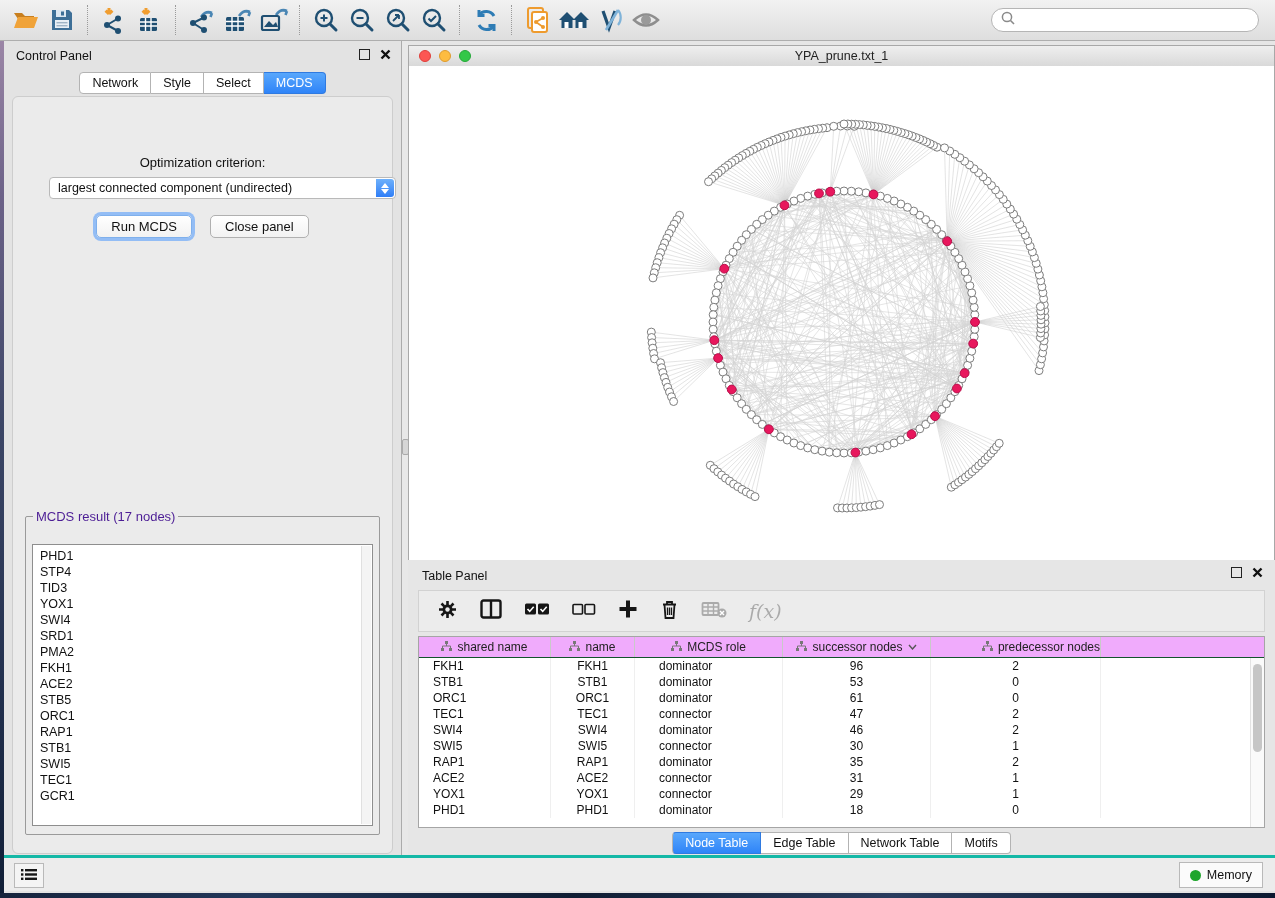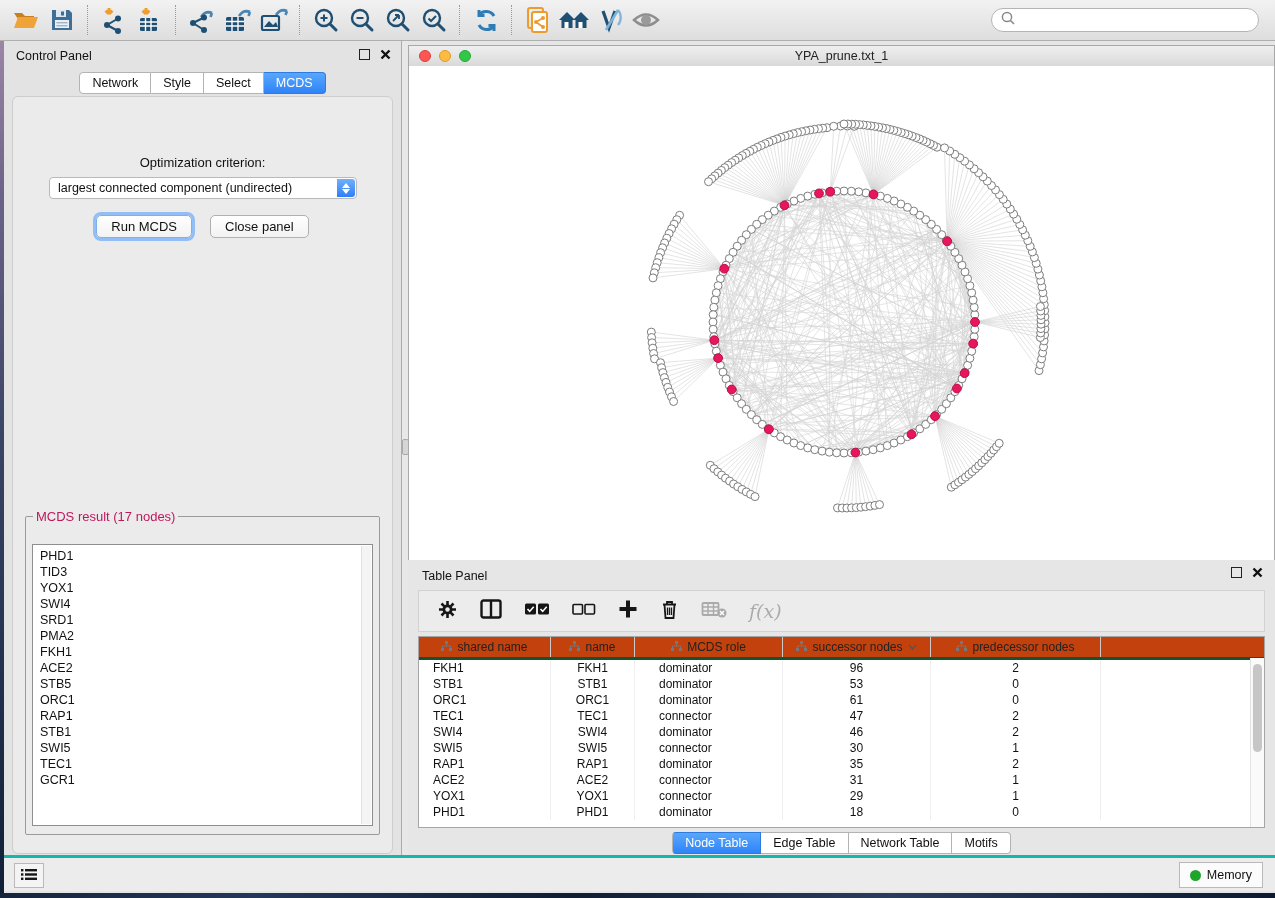--- a/index.html
+++ b/index.html
@@ -28,32 +28,32 @@
   .close-btn{font-size:13px;font-weight:700;color:#111;line-height:9px;}
   .cp-tabs{position:absolute;left:0;top:31px;width:100%;display:flex;justify-content:center;}
   .seg{display:inline-block;padding:3px 12px;background:#fff;border:1px solid #b3b3b3;border-left:none;
        font-size:12.5px;color:#111;white-space:nowrap;}
   .seg:first-child{border-left:1px solid #b3b3b3;border-radius:4px 0 0 4px;}
   .seg:last-child{border-radius:0 4px 4px 0;}
   .seg-active{background:linear-gradient(#58a7fc,#2f84f8);color:#fff;border-color:#2f7ae0;}
   .cp-box{position:absolute;left:8px;right:8px;top:55px;bottom:6px;background:#ebebeb;
     border:1px solid #cdcdcd;border-radius:6px;}
   .opt-label{position:absolute;left:0;width:100%;top:58px;text-align:center;font-size:13px;color:#111;}
-  .opt-select{position:absolute;left:36px;top:80px;width:308px;height:22px;background:#fff;border:1px solid #b9b9b9;
+  .opt-select{position:absolute;left:36px;top:80px;width:347px;height:22px;background:#fff;border:1px solid #b9b9b9;
     border-radius:4px;display:flex;align-items:center;font-size:12.5px;color:#111;box-sizing:border-box;padding-left:8px;}
   .opt-stepper{position:absolute;right:1px;top:1px;bottom:1px;width:18px;border-radius:0 3px 3px 0;
     background:linear-gradient(#6fb1fb,#2f7ef7);display:flex;flex-direction:column;align-items:center;justify-content:center;gap:1px;}
   .opt-stepper svg{display:block;}
   .cp-buttons{position:absolute;left:0;top:118px;width:100%;display:flex;justify-content:center;gap:18px;}
   .btn{background:linear-gradient(#ffffff,#f2f2f2);border:1px solid #b0b0b0;border-radius:5px;
     font-size:13px;color:#111;padding:3px 14px;}
   .btn-focus{box-shadow:0 0 0 3px rgba(100,165,250,.65);border-color:#7fb0ec;}
   .result-fieldset{position:absolute;left:12px;right:12px;top:412px;bottom:18px;border:1px solid #9a9a9a;
     border-radius:2px;margin:0;padding:4px 5px 6px 5px;}
-  .result-fieldset legend{font-size:13px;color:#be185d;padding:0 3px;margin-left:2px;}
+  .result-fieldset legend{font-size:13px;color:#4c1d95;padding:0 3px;margin-left:2px;}
   .result-list{position:absolute;left:6px;right:6px;top:20px;bottom:8px;background:#fff;border:1px solid #8e8e8e;
     font-size:12.5px;line-height:16px;color:#111;padding:3px 0 0 7px;box-sizing:border-box;overflow:hidden;}
   .result-scroll{position:absolute;right:1px;top:1px;bottom:1px;width:9px;background:#f4f4f4;border-left:1px solid #e0e0e0;}
   
   .splitter{position:absolute;left:397px;top:0;width:7px;bottom:33px;background:#e8e8e8;border-left:1px solid #ababab;border-right:1px solid #bdbdbd;}
   .splitter-grip{position:absolute;left:0px;top:398px;width:5px;height:14px;background:#d6d6d6;border:1px solid #aaa;border-radius:2px;}
   
   .workspace{position:absolute;left:404px;top:0;right:0;bottom:33px;background:#e6e6e6;}
   .net-window{position:absolute;left:0;top:4px;right:0;height:639px;border:1px solid #a8a8a8;box-sizing:border-box;background:#fff;}
   .net-titlebar{height:20px;background:linear-gradient(#efefef,#d9d9d9);border-bottom:1px solid #b4b4b4;position:relative;}
@@ -61,21 +61,21 @@
   .tl{width:12px;height:12px;border-radius:50%;}
   .net-title{text-align:center;font-size:12.5px;color:#222;line-height:20px;}
   .net-canvas{position:absolute;left:0;top:20px;right:0;bottom:0;background:#fff;overflow:hidden;}
   
   .table-panel{position:absolute;left:0;top:519px;right:0;bottom:0;background:#e6e6e6;}
   .tp-title{position:absolute;left:14px;top:9px;font-size:12.5px;color:#111;}
   .tp-toolbar{position:absolute;left:10px;right:10px;top:30px;height:42px;background:#ececec;border:1px solid #d2d2d2;
     display:flex;align-items:center;gap:22px;padding-left:18px;box-sizing:border-box;}
   .fx{font-family:"DejaVu Serif",serif;font-style:italic;font-size:19px;color:#aaa;}
   .tbl-wrap{position:absolute;left:10px;right:10px;top:76px;height:190px;background:#fff;border:1px solid #a5a5a5;overflow:hidden;}
-  .tbl-head{display:flex;background:#c2410c;border-bottom:3px solid #14532d;height:20px;}
+  .tbl-head{display:flex;background:#f0abfc;border-bottom:1px solid #14532d;height:20px;}
   .th{display:flex;align-items:center;justify-content:center;gap:5px;font-size:12px;color:#222;
      border-right:1px solid #c9c9c9;box-sizing:border-box;}
   .tr{display:flex;height:16px;}
   .td{font-size:12px;color:#111;box-sizing:border-box;border-right:1px solid #efefef;display:flex;align-items:center;}
   .td.al{padding-left:14px;}  .td.ac{justify-content:center;}  .td.ar{padding-left:24px;}
   .tbl-scroll{position:absolute;right:0;top:21px;bottom:0;width:13px;background:#fafafa;border-left:1px solid #e3e3e3;}
   .tbl-thumb{position:absolute;left:2px;right:2px;top:6px;height:88px;background:#c6c6c6;border-radius:5px;}
   .tp-tabs{position:absolute;left:0;right:0;top:272px;display:flex;justify-content:center;}
   
   .status-bar{position:absolute;left:0;right:0;bottom:2px;height:33px;background:#ececec;border-top:3px solid #14b8a6;}
@@ -266,20 +266,21 @@
         </div>
         <div class="cp-buttons">
           <button class="btn btn-focus">Run MCDS</button>
           <button class="btn">Close panel</button>
         </div>
         <fieldset class="result-fieldset">
           <legend>MCDS result (17 nodes)</legend>
           <div class="result-list" id="mcds-list">
             <div class="result-scroll"></div>
           <div>PHD1</div>
+              <div>STP4</div>
               <div>TID3</div>
               <div>YOX1</div>
               <div>SWI4</div>
               <div>SRD1</div>
               <div>PMA2</div>
               <div>FKH1</div>
               <div>ACE2</div>
               <div>STB5</div>
               <div>ORC1</div>
               <div>RAP1</div>
@@ -1263,21 +1264,21 @@
                     <rect x="4" y="0" width="3" height="3" fill="#777"></rect>
                     <rect x="0" y="7" width="3" height="3" fill="#777"></rect>
                     <rect x="8" y="7" width="3" height="3" fill="#777"></rect>
                     <path d="M5.5 3 v2 M1.5 7 v-2 h8 v2" stroke="#777" fill="none"></path>
                   </svg></span>
                 <span>successor nodes</span>
                 <svg width="9" height="6" viewBox="0 0 9 6">
                   <path d="M1 1 l3.5 4 L8 1" stroke="#555" stroke-width="1.4" fill="none"></path>
                 </svg>
               </div>
-              <div class="th" style="width: 170px;">
+              <div class="th" style="width: 170px; justify-content: flex-end;">
                 <span><svg width="11" height="10" viewBox="0 0 11 10">
                     <rect x="4" y="0" width="3" height="3" fill="#777"></rect>
                     <rect x="0" y="7" width="3" height="3" fill="#777"></rect>
                     <rect x="8" y="7" width="3" height="3" fill="#777"></rect>
                     <path d="M5.5 3 v2 M1.5 7 v-2 h8 v2" stroke="#777" fill="none"></path>
                   </svg></span>
                 <span>predecessor nodes</span>
               </div>
               <div class="th" style="flex: 1 1 0%; border-right: none;"></div>
             </div>

